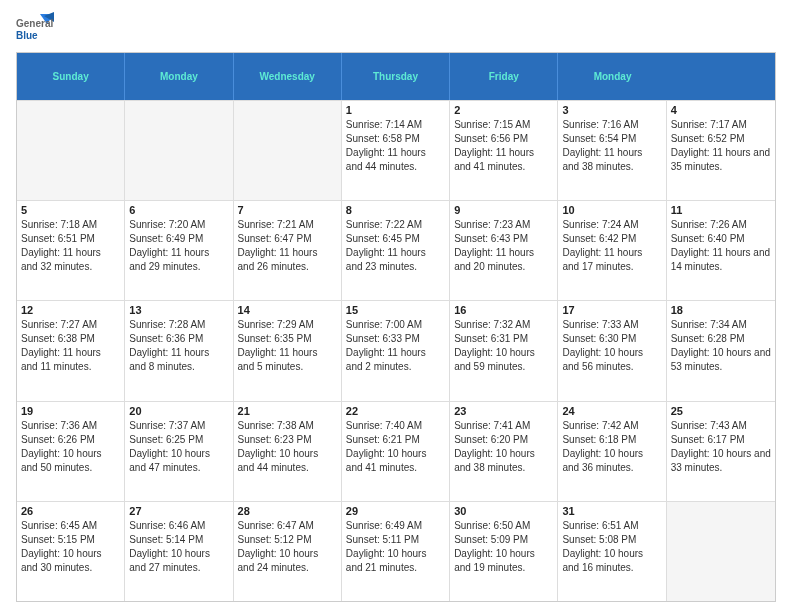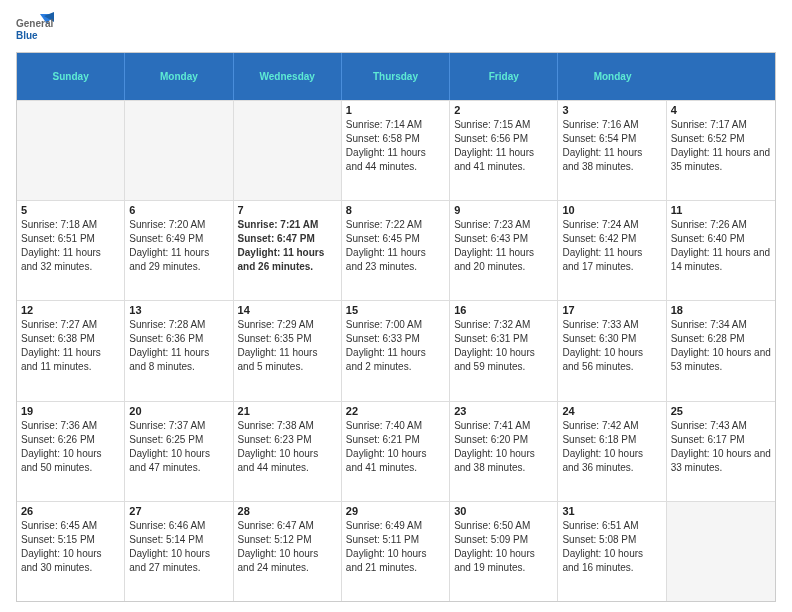--- a/index.html
+++ b/index.html
@@ -162,21 +162,21 @@
 Daylight: 11 hours and 32 minutes.</div>
           </div>
           <div class="cal-cell">
             <div class="day-number">6</div>
             <div class="cell-text" style="white-space: pre-line;">Sunrise: 7:20 AM
 Sunset: 6:49 PM
 Daylight: 11 hours and 29 minutes.</div>
           </div>
           <div class="cal-cell">
             <div class="day-number">7</div>
-            <div class="cell-text" style="white-space: pre-line; font-weight: bold;">Sunrise: 7:21 AM
+            <div class="cell-text" style="white-space: pre-line;">Sunrise: 7:21 AM
 Sunset: 6:47 PM
 Daylight: 11 hours and 26 minutes.</div>
           </div>
           <div class="cal-cell">
             <div class="day-number">8</div>
             <div class="cell-text" style="white-space: pre-line;">Sunrise: 7:22 AM
 Sunset: 6:45 PM
 Daylight: 11 hours and 23 minutes.</div>
           </div>
           <div class="cal-cell">

